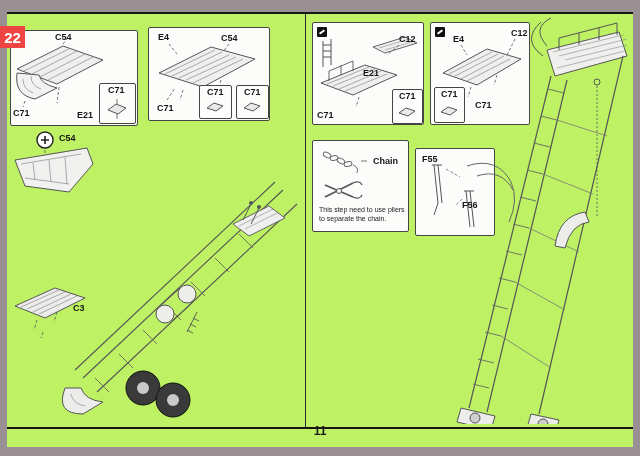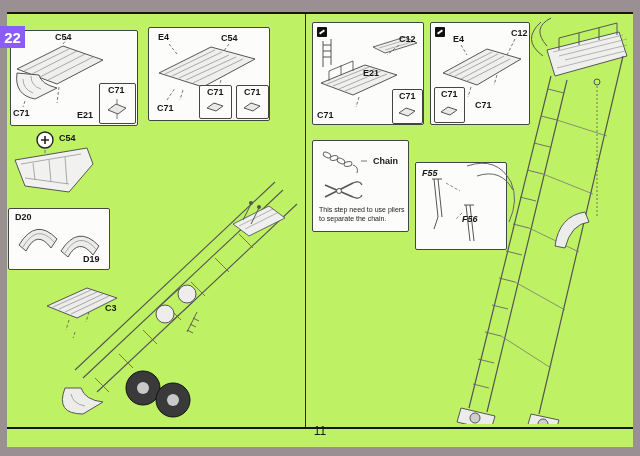--- a/index.html
+++ b/index.html
@@ -1,22 +1,22 @@
 <!DOCTYPE html>
 <html><head>
 <meta charset="utf-8">
 <style>
   *{box-sizing:border-box;margin:0;padding:0}
   body{font-family:"Liberation Sans",sans-serif;background:#6e6668;}
   .sheet{position:relative;width:640px;height:456px;background:#9a9093;overflow:hidden;}
   .page{position:absolute;left:7px;right:7px;top:12px;bottom:9px;background:#bef264;border-top:2px solid #161616;}
   .content{position:absolute;left:0;right:0;top:0;bottom:18px;border-bottom:2px solid #161616;overflow:hidden;}
-  .pagenum{position:absolute;left:0;right:0;bottom:0;height:32px;display:flex;align-items:center;justify-content:center;font-size:12px;font-weight:normal;color:#1a1a1a;}
+  .pagenum{position:absolute;left:0;right:0;bottom:0;height:32px;display:flex;align-items:center;justify-content:center;font-size:12px;font-weight:bold;color:#1a1a1a;}
   .divider{position:absolute;left:298px;top:0;bottom:0;width:1px;background:#2a2a2a;}
-  .step-badge{position:absolute;left:0;top:26px;width:25px;height:22px;background:#8b5cf6;color:#fff;font-size:15px;font-weight:bold;display:flex;align-items:center;justify-content:center;z-index:9;}
+  .step-badge{position:absolute;left:0;top:26px;width:25px;height:22px;background:#ef4444;color:#fff;font-size:15px;font-weight:bold;display:flex;align-items:center;justify-content:center;z-index:9;}
   .box{position:absolute;border:1px solid #454545;border-radius:2px;background:#fcfcfb;}
   .region{position:absolute;}
   .callout{position:absolute;border:1px solid #454545;border-radius:2px;background:#fcfcfb;}
   .lbl{position:absolute;font-size:9px;font-weight:bold;color:#161616;line-height:1;white-space:nowrap;}
   .badge{position:absolute;width:10px;height:10px;background:#101010;border-radius:1px;}
   .badge::after{content:"";position:absolute;left:2px;top:4px;width:6px;height:2px;background:#fff;transform:rotate(-35deg);}
   .note{position:absolute;font-size:7px;color:#222;line-height:1.3;}
   .art{position:absolute;left:0;top:0;}
 </style>
 </head>
@@ -77,31 +77,22 @@
           <circle cx="38" cy="14" r="8" fill="#fff" stroke="#222" stroke-width="1.4"></circle>
           <path d="M34,14 h8 M38,10 v8" stroke="#222" stroke-width="1.6"></path>
           <path d="M38,24 L38,32" stroke="#555" stroke-width="0.8" stroke-dasharray="3,2"></path>
           <path d="M8,34 L80,22 L86,38 L62,66 L18,60 Z" fill="#f1f1f0" stroke="#555" stroke-width="1"></path>
           <path d="M14,38 L74,28 M18,52 L62,58 M26,37 L28,54 M42,34 L44,56 M58,31 L60,58" stroke="#8a8a8a" stroke-width="0.7" fill="none"></path>
         </svg>
         <div class="lbl" style="left:52px;top:8px;">C54</div>
       </div>
 
 
-      <div class="box" style="left:1px;top:194px;width:102px;height:62px;">
-        <svg class="art" width="102" height="62" viewBox="0 0 102 62">
-          <path d="M10,36 Q27,8 48,30 L42,39 Q28,20 17,42 Z" fill="#ececeb" stroke="#555" stroke-width="1"></path>
-          <path d="M52,42 Q69,15 90,37 L84,46 Q70,28 59,48 Z" fill="#ececeb" stroke="#555" stroke-width="1"></path>
-          <path d="M14,38 Q28,14 45,33 M56,44 Q70,21 87,40" stroke="#8a8a8a" stroke-width="0.7" fill="none"></path>
-        </svg>
-        <div class="lbl" style="left:6px;top:4px;">D20</div>
-        <div class="lbl" style="left:74px;top:46px;">D19</div>
-      </div>
-
-      <div class="region" style="left:0px;top:264px;width:100px;height:62px;margin-left:32px;">
+
+      <div class="region" style="left:0px;top:264px;width:100px;height:62px;">
         <svg class="art" width="100" height="62" viewBox="0 0 100 62">
           <path d="M8,28 L48,10 L78,20 L38,40 Z" fill="#ececeb" stroke="#555" stroke-width="1"></path>
           <path d="M14,29 L52,12 M20,31 L58,14 M26,34 L64,16 M32,36 L70,18" stroke="#8a8a8a" stroke-width="0.7" fill="none"></path>
           <path d="M30,42 l-3,10 M50,34 l-3,10 M36,54 l-2,6" stroke="#555" stroke-width="0.8" stroke-dasharray="3,2" fill="none"></path>
         </svg>
         <div class="lbl" style="left:66px;top:26px;">C3</div>
       </div>
 
       <div class="region" style="left:40px;top:148px;width:258px;height:264px;">
         <svg class="art" width="258" height="264" viewBox="0 0 258 264">
@@ -174,21 +165,21 @@
           <path d="M40,24 q6,2 4,8" fill="none" stroke="#666" stroke-width="1"></path>
           <path d="M48,20 L54,20" stroke="#555" stroke-width="0.8"></path>
           <path d="M12,56 L40,42 M12,44 L40,56" stroke="#555" stroke-width="1.6" fill="none"></path>
           <circle cx="26" cy="50" r="2.5" fill="#fff" stroke="#555" stroke-width="1"></circle>
           <path d="M40,42 q7,-3 9,2 M40,56 q7,3 9,-2" fill="none" stroke="#555" stroke-width="1.2"></path>
         </svg>
         <div class="lbl" style="left:60px;top:16px;">Chain</div>
         <div class="note" style="left:6px;top:64px;width:86px;">This step need to use pliers to separate the chain.</div>
       </div>
 
-      <div class="box" style="left:408px;top:148px;width:92px;height:88px;font-style:italic;">
+      <div class="box" style="left:408px;top:134px;width:80px;height:88px;">
         <svg class="art" width="78" height="86" viewBox="0 0 78 86">
           <path d="M18,16 L22,54 M22,16 L26,54 M16,16 h10 M22,54 l-4,12" stroke="#555" stroke-width="1" fill="none"></path>
           <path d="M50,42 L54,78 M54,42 L58,78 M48,42 h10" stroke="#555" stroke-width="1" fill="none"></path>
           <path d="M30,20 L44,28 M46,50 L40,56" stroke="#555" stroke-width="0.7" stroke-dasharray="3,2" fill="none"></path>
         </svg>
         <div class="lbl" style="left:6px;top:6px;">F55</div>
         <div class="lbl" style="left:46px;top:52px;text-align:right;">F56</div>
       </div>
 
       <div class="region" style="left:440px;top:2px;width:184px;height:408px;">

